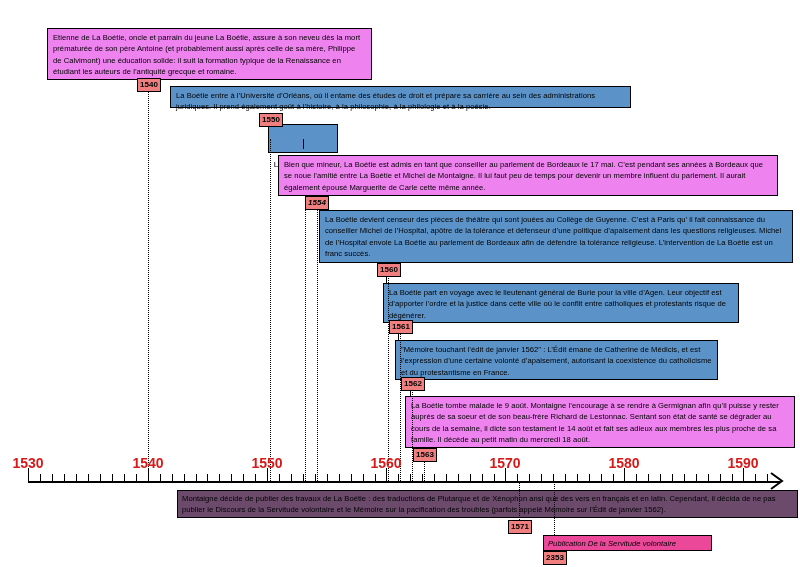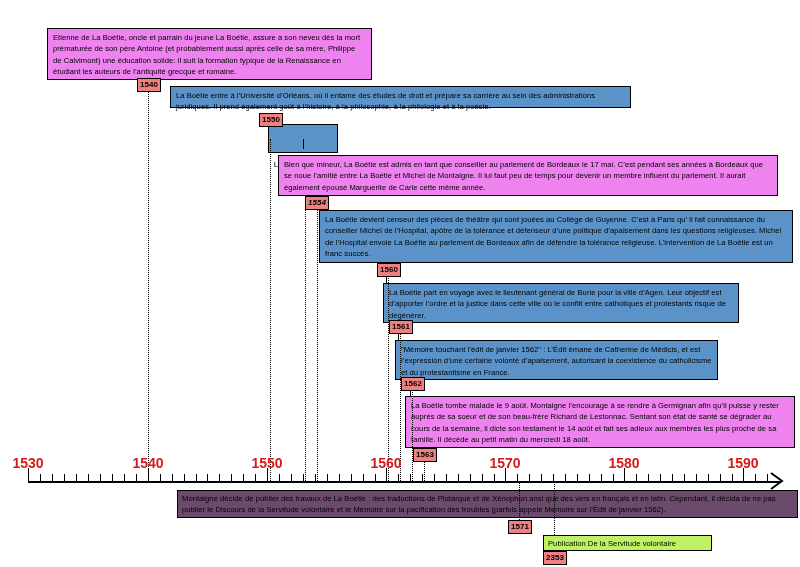--- a/index.html
+++ b/index.html
@@ -29,21 +29,21 @@
     border: 1px solid #000000;
     padding: 3px 5px 3px 5px;
     font-size: 7.6px;
     line-height: 11.4px;
     letter-spacing: 0.05px;
     color: #000;
     text-align: left;
   }
   .evt.pink  { background: #ee82ee; }
   .evt.blue  { background: #5b92c8; }
-  .evt.red   { background: #bef264; }
+  .evt.red   { background: #ec4899; font-style: italic; }
   .evt.purple{ background: #6b4a6b; }
 
   .evt.center { text-align: center; }
 
   
   .chip {
     position: absolute;
     box-sizing: border-box;
     background: #f08080;
     border: 1px solid #000000;

